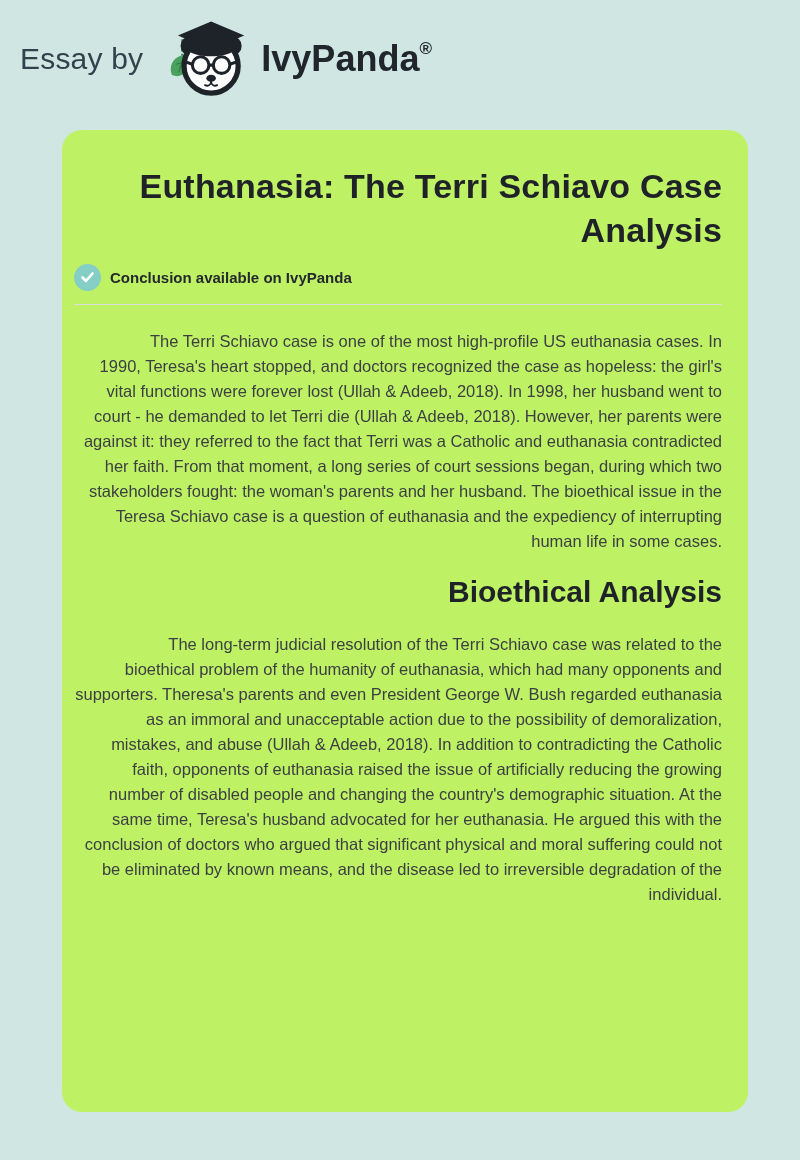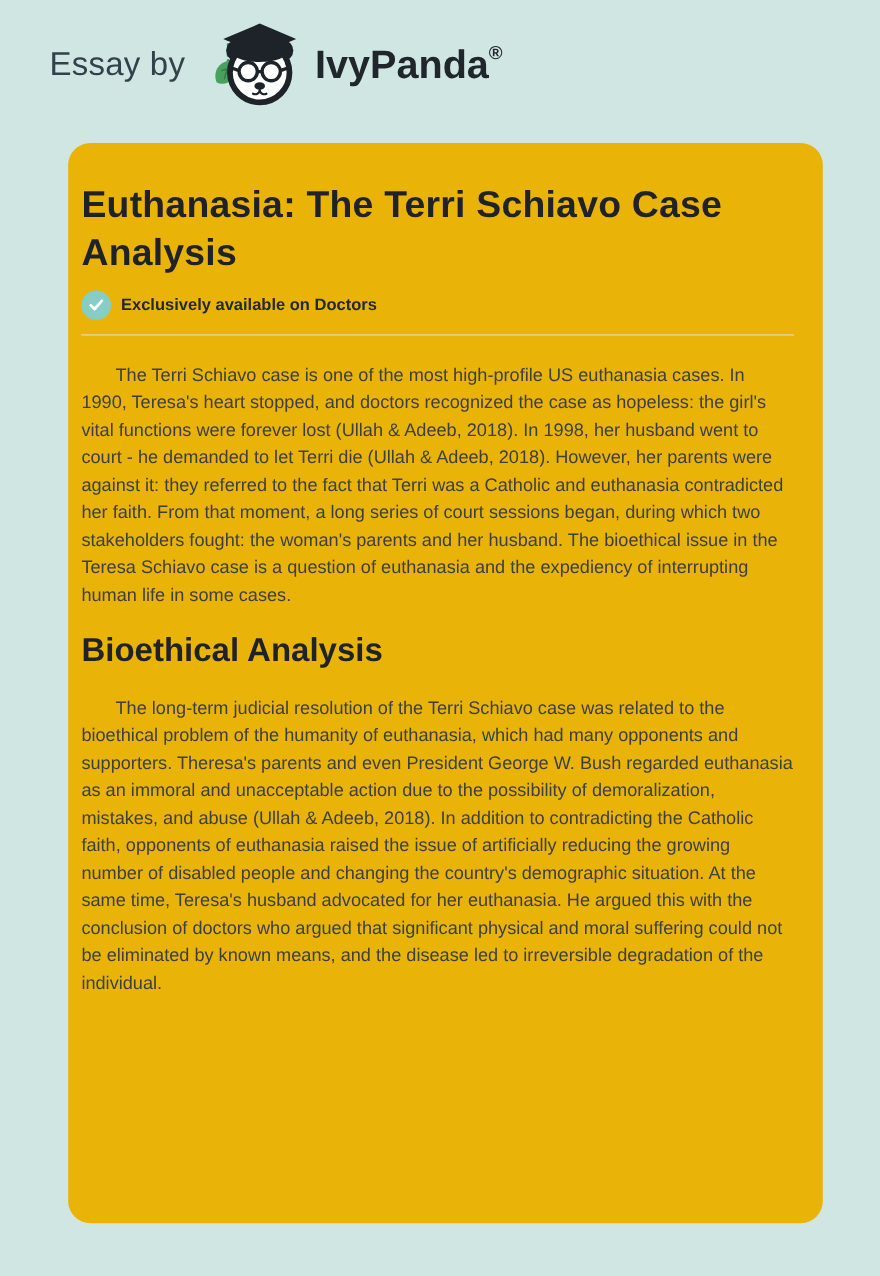--- a/index.html
+++ b/index.html
@@ -13,21 +13,21 @@
     background: #cfe6e3;
     font-family: "Liberation Sans", sans-serif;
     overflow: hidden;
   }
 
   
   .site-header {
     display: flex;
     align-items: center;
     height: 118px;
-    padding-left: 45px;
+    padding-left: 20px;
     box-sizing: border-box;
   }
   .essay-by {
     font-size: 30px;
     color: #32424c;
     letter-spacing: 0.2px;
   }
   .logo {
     margin: 0 8px 0 14px;
     display: inline-flex;
@@ -47,25 +47,26 @@
     margin-top: 2px;
   }
 
   
   .card {
     position: absolute;
     left: 62px;
     top: 130px;
     width: 686px;
     height: 982px;
-    background: #eab308;
+    background: #bef264;
     border-radius: 20px;
     box-sizing: border-box;
     padding: 34px 26px 20px 12px;
     overflow: hidden;
+    text-align: right;
   }
   .card h1 {
     margin: 0 0 12px 0;
     font-size: 34px;
     line-height: 44px;
     font-weight: 700;
     color: #1f2328;
     letter-spacing: 0.2px;
   }
   .badge {
@@ -152,21 +153,21 @@
   <main class="card">
 
     <h1>Euthanasia: The Terri Schiavo Case Analysis</h1>
 
     <div class="badge">
       <span class="badge-icon">
         <svg width="13" height="11" viewBox="0 0 13 11" aria-hidden="true">
           <polyline points="1.5,5.5 5,9 11.5,1.5" fill="none" stroke="#ffffff" stroke-width="2.6" stroke-linecap="round" stroke-linejoin="round"></polyline>
         </svg>
       </span>
-      <span class="badge-label">Exclusively available on Doctors</span>
+      <span class="badge-label">Conclusion available on IvyPanda</span>
     </div>
 
     <hr class="divider">
 
     <section>
       <p>The Terri Schiavo case is one of the most high-profile US euthanasia cases. In 1990, Teresa's heart stopped, and doctors recognized the case as hopeless: the girl's vital functions were forever lost (Ullah &amp; Adeeb, 2018). In 1998, her husband went to court - he demanded to let Terri die (Ullah &amp; Adeeb, 2018). However, her parents were against it: they referred to the fact that Terri was a Catholic and euthanasia contradicted her faith. From that moment, a long series of court sessions began, during which two stakeholders fought: the woman's parents and her husband. The bioethical issue in the Teresa Schiavo case is a question of euthanasia and the expediency of interrupting human life in some cases.</p>
     </section>
 
     <section>
       <h2>Bioethical Analysis</h2>

